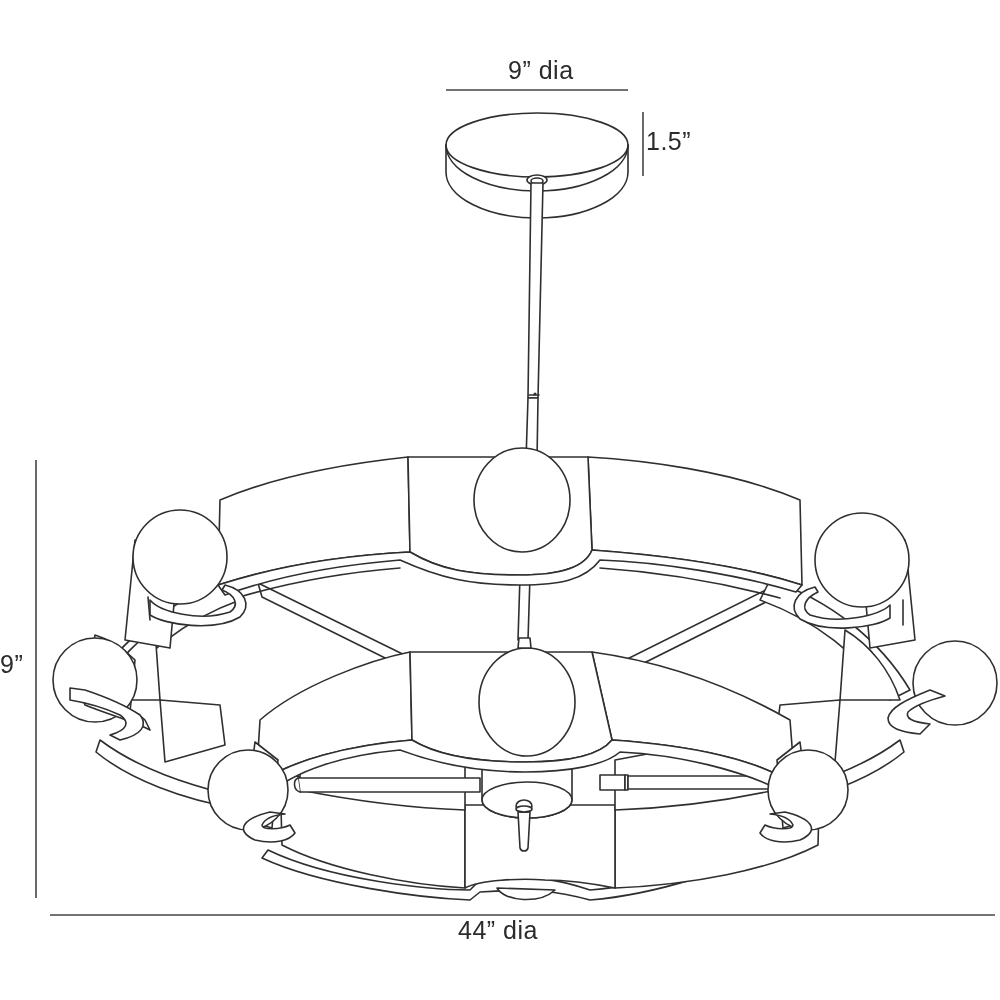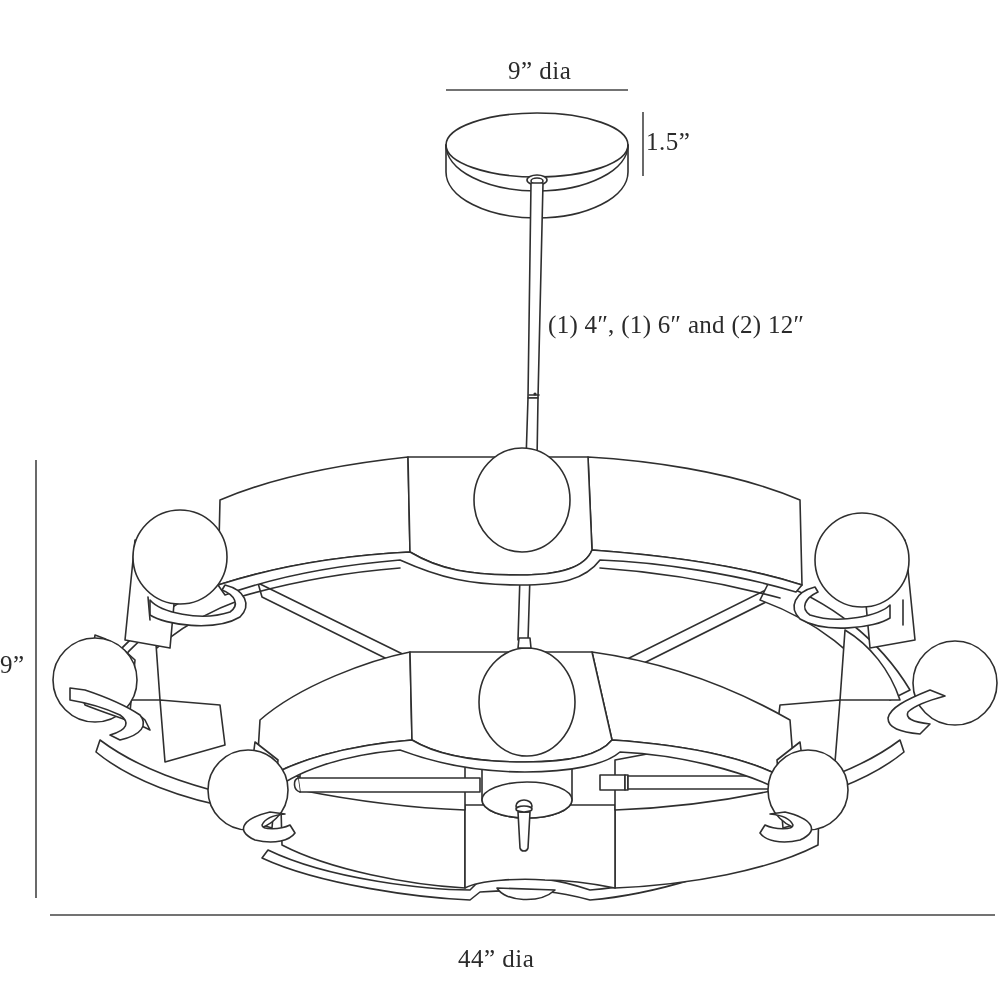--- a/index.html
+++ b/index.html
@@ -6,21 +6,21 @@
       margin: 0;
       padding: 0;
       background: #ffffff;
     }
     .canvas {
       position: relative;
       width: 1000px;
       height: 1000px;
       background: #ffffff;
       overflow: hidden;
-      font-family: Liberation Serif, serif;
+      font-family: Liberation Sans, sans-serif;
       color: #2b2b2b;
     }
     svg.drawing {
       position: absolute;
       left: 0;
       top: 0;
       width: 1000px;
       height: 1000px;
     }
     .ln { fill: #ffffff; stroke: #2f2f2f; stroke-width: 1.6; stroke-linejoin: round; stroke-linecap: round; }
@@ -189,18 +189,17 @@
 
     <g>
       <ellipse class="ln" cx="527" cy="702" rx="48" ry="54"></ellipse>
       <path class="ln" d="M518,648 L519,638 L530,638 L531,648 Z"></path>
     </g>
   </svg>
 
   <div class="label" style="left:508px; top:58px;">9” dia</div>
   <div class="label" style="left:646px; top:129px;">1.5”</div>
   <div class="label" style="left:0px; top:652px;">9”</div>
-  <div class="label" style="left:458px; top:918px;margin-top:28px;">44” dia</div>
+  <div class="label" style="left:458px; top:918px;">44” dia</div>
 
   <div class="note" style="left:548px; top:309px;">
-    <div>(1) 4″, (1) 6″ and (2) 12″</div>
   </div>
 </div>
 
 </body></html>

